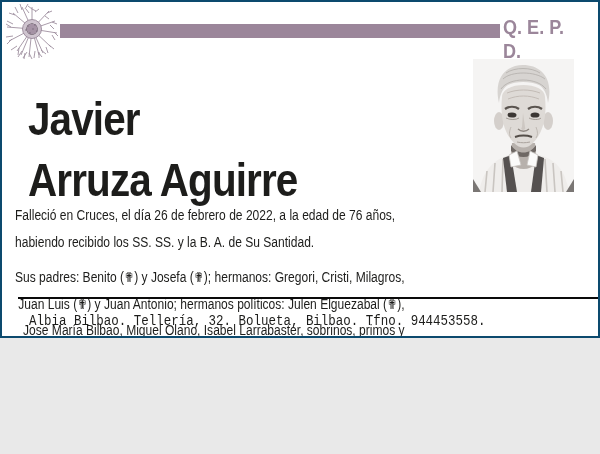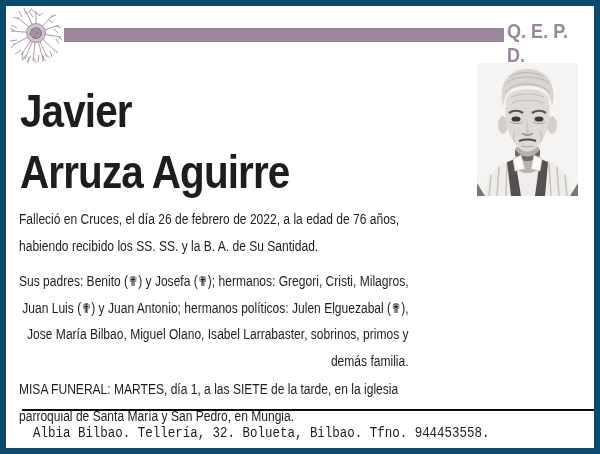--- a/index.html
+++ b/index.html
@@ -1,21 +1,21 @@
 <!DOCTYPE html>
 <html><head>
 <meta charset="utf-8">
 <style>
   html,body{margin:0;padding:0;background:#e9e9e9;}
   .page{
     position:relative;
-    width:600px;height:454px;
+    width:600px;height:338px;
     box-sizing:border-box;
     background:#ffffff;
-    border:6px solid #0c4a6e;
+    border:2px solid #0c4a6e;
     overflow:hidden;
     font-family:"Liberation Sans","DejaVu Sans",sans-serif;
     color:#1d1d1b;
   }
   .squeeze{display:inline-block;transform:scaleX(0.86);transform-origin:left top;white-space:pre-line;}
   .flower{position:absolute;top:1px;left:3px;}
   .topbar{position:absolute;top:22px;left:58px;height:14px;width:440px;}
   .qepd{
     position:absolute;top:13px;left:501px;
     font-size:21px;font-weight:bold;letter-spacing:0px;
@@ -73,21 +73,21 @@
         <circle cx="28" cy="26" r="0.8"></circle>
           <circle cx="21" cy="27" r="0.8"></circle>
       </g>
     </svg>
   </div>
 
   <div class="topbar" style="background:#9b869a"></div>
 
   <div class="qepd" style="color:#9b869a"><span class="squeeze">Q. E. P. D.</span></div>
 
-  <h1 class="name" style="margin:0"><span class="squeeze">Javier
+  <h1 class="name" style="margin:12px"><span class="squeeze">Javier
 Arruza Aguirre</span></h1>
 
   <div class="photo">
     <svg width="101" height="133" viewBox="0 0 101 133">
       <rect x="0" y="0" width="101" height="133" fill="#f5f4f3"></rect>
 
       <path d="M6 133 C10 110 22 100 36 96 L66 96 C82 100 92 110 96 133 Z" fill="#efedeb"></path>
       <g stroke="#c9c5c1" stroke-width="1.6">
         <path d="M14 112 L12 133 M22 104 L20 133 M30 100 L29 133 M72 100 L74 133 M80 104 L82 133 M88 112 L90 133"></path>
       </g>

